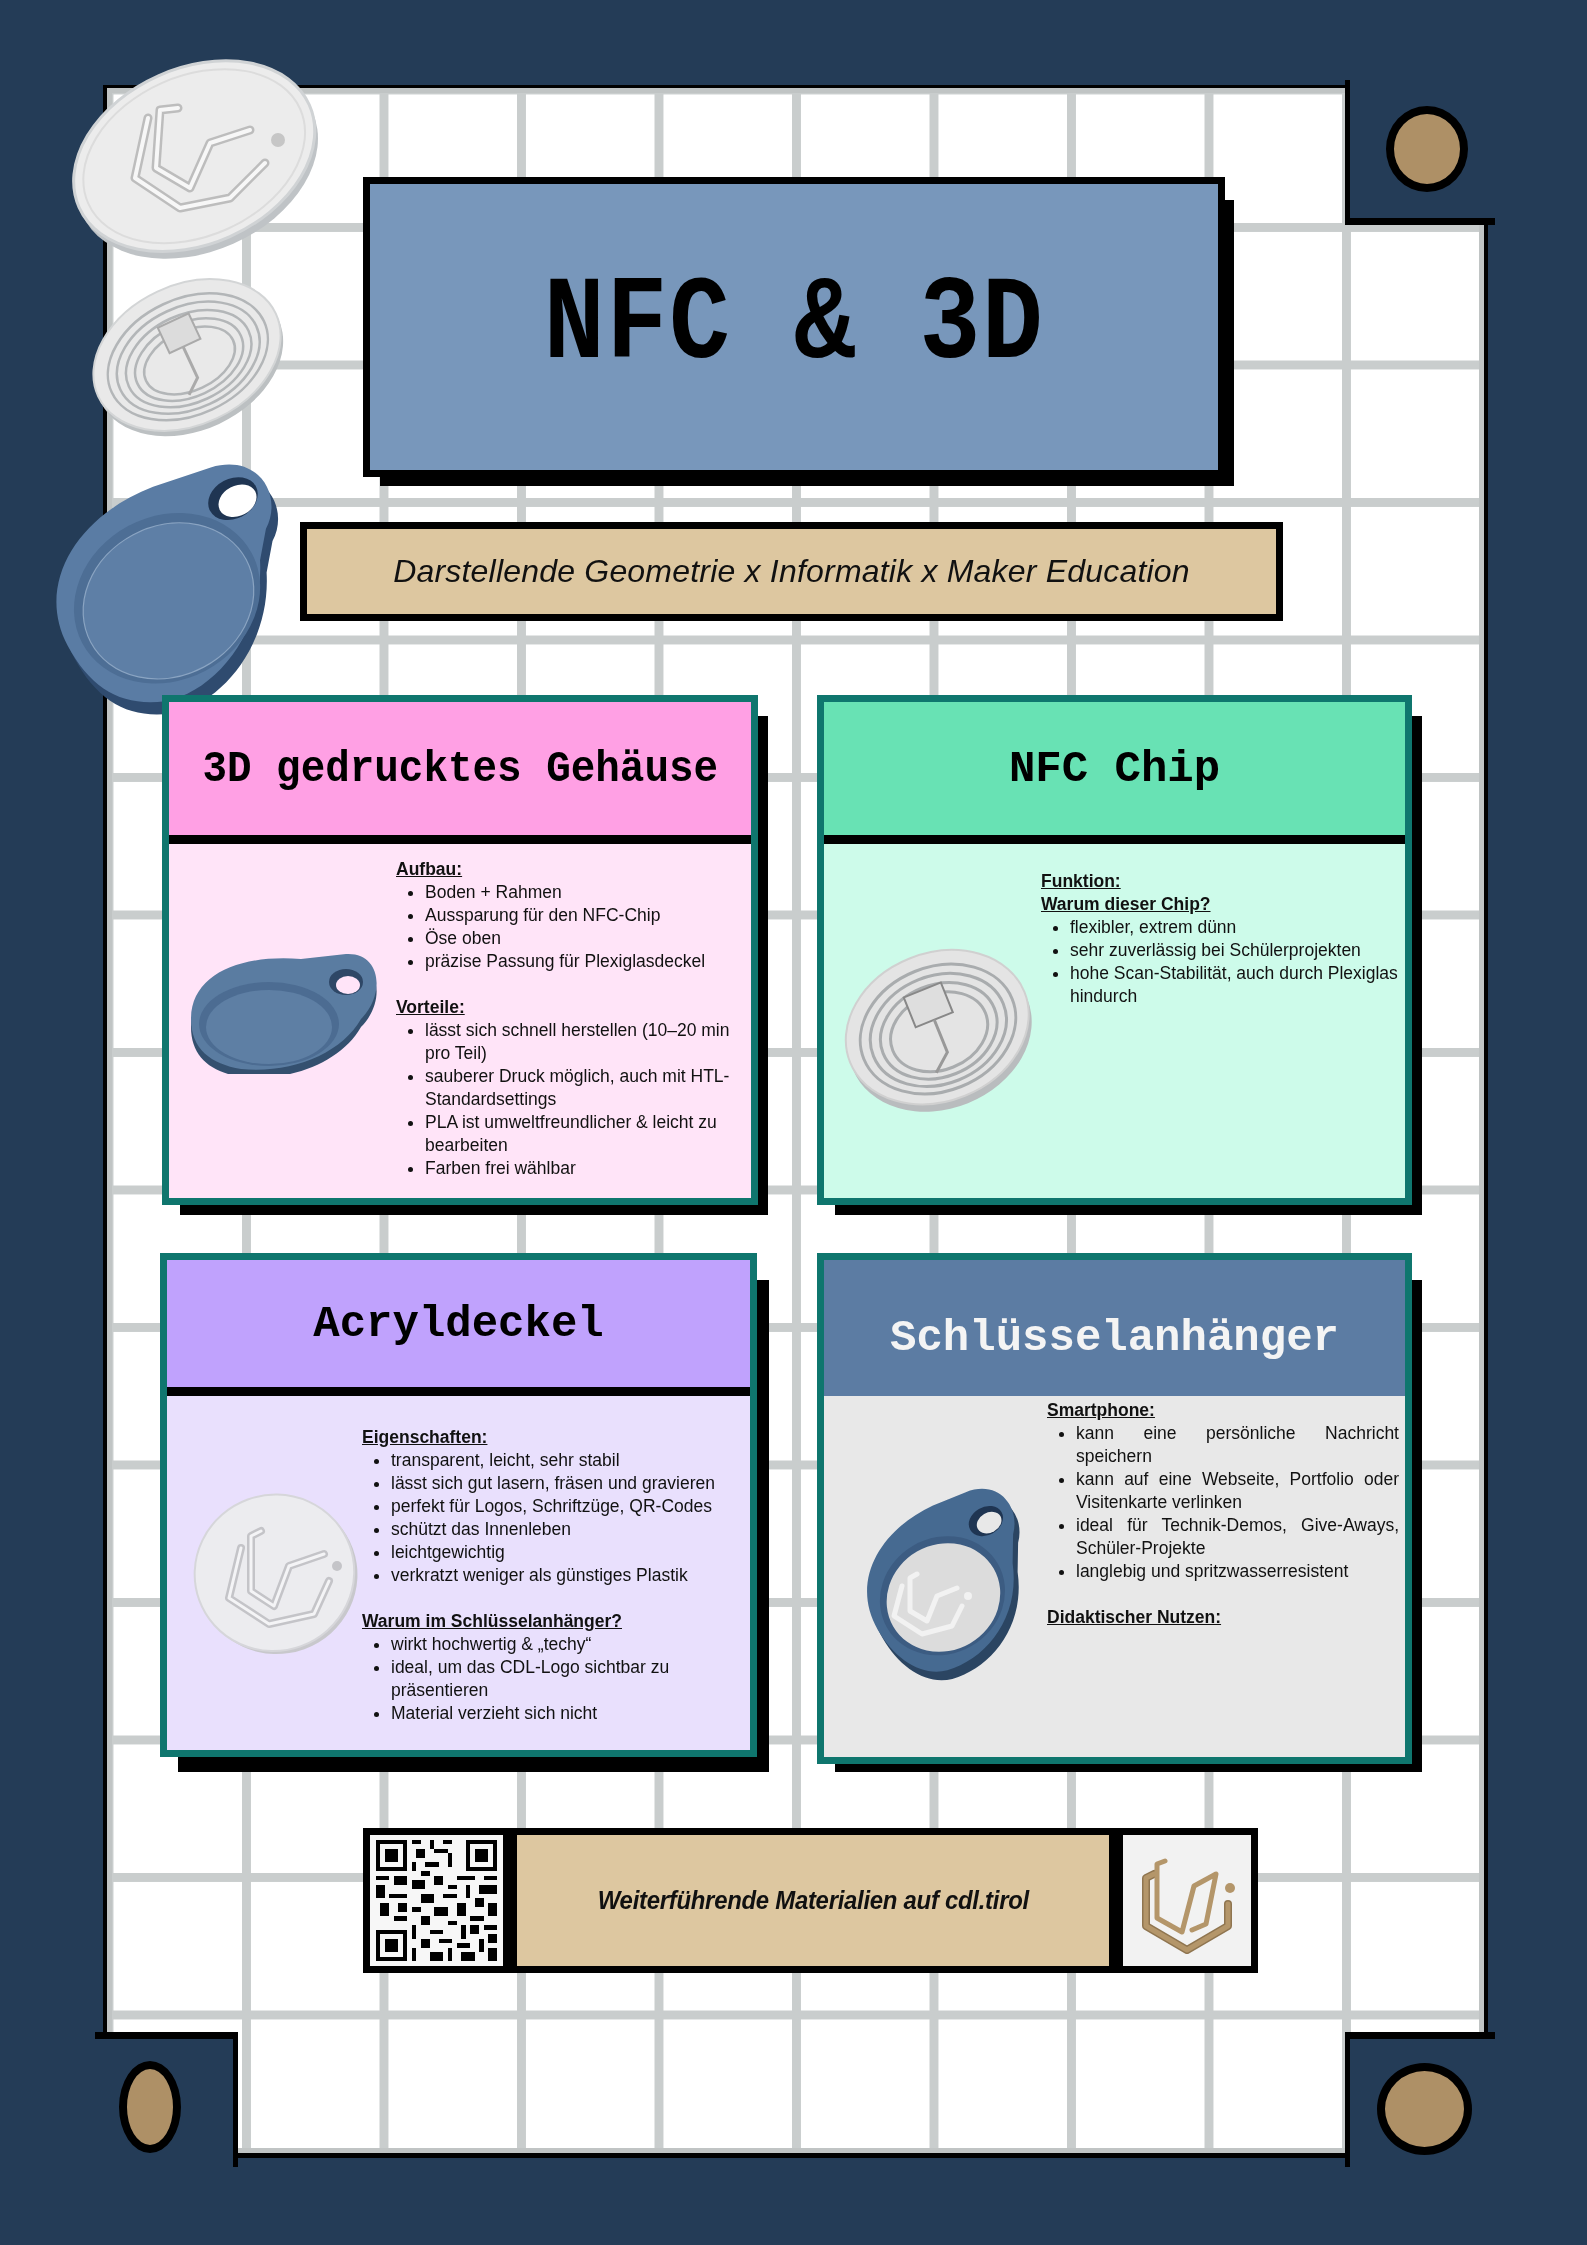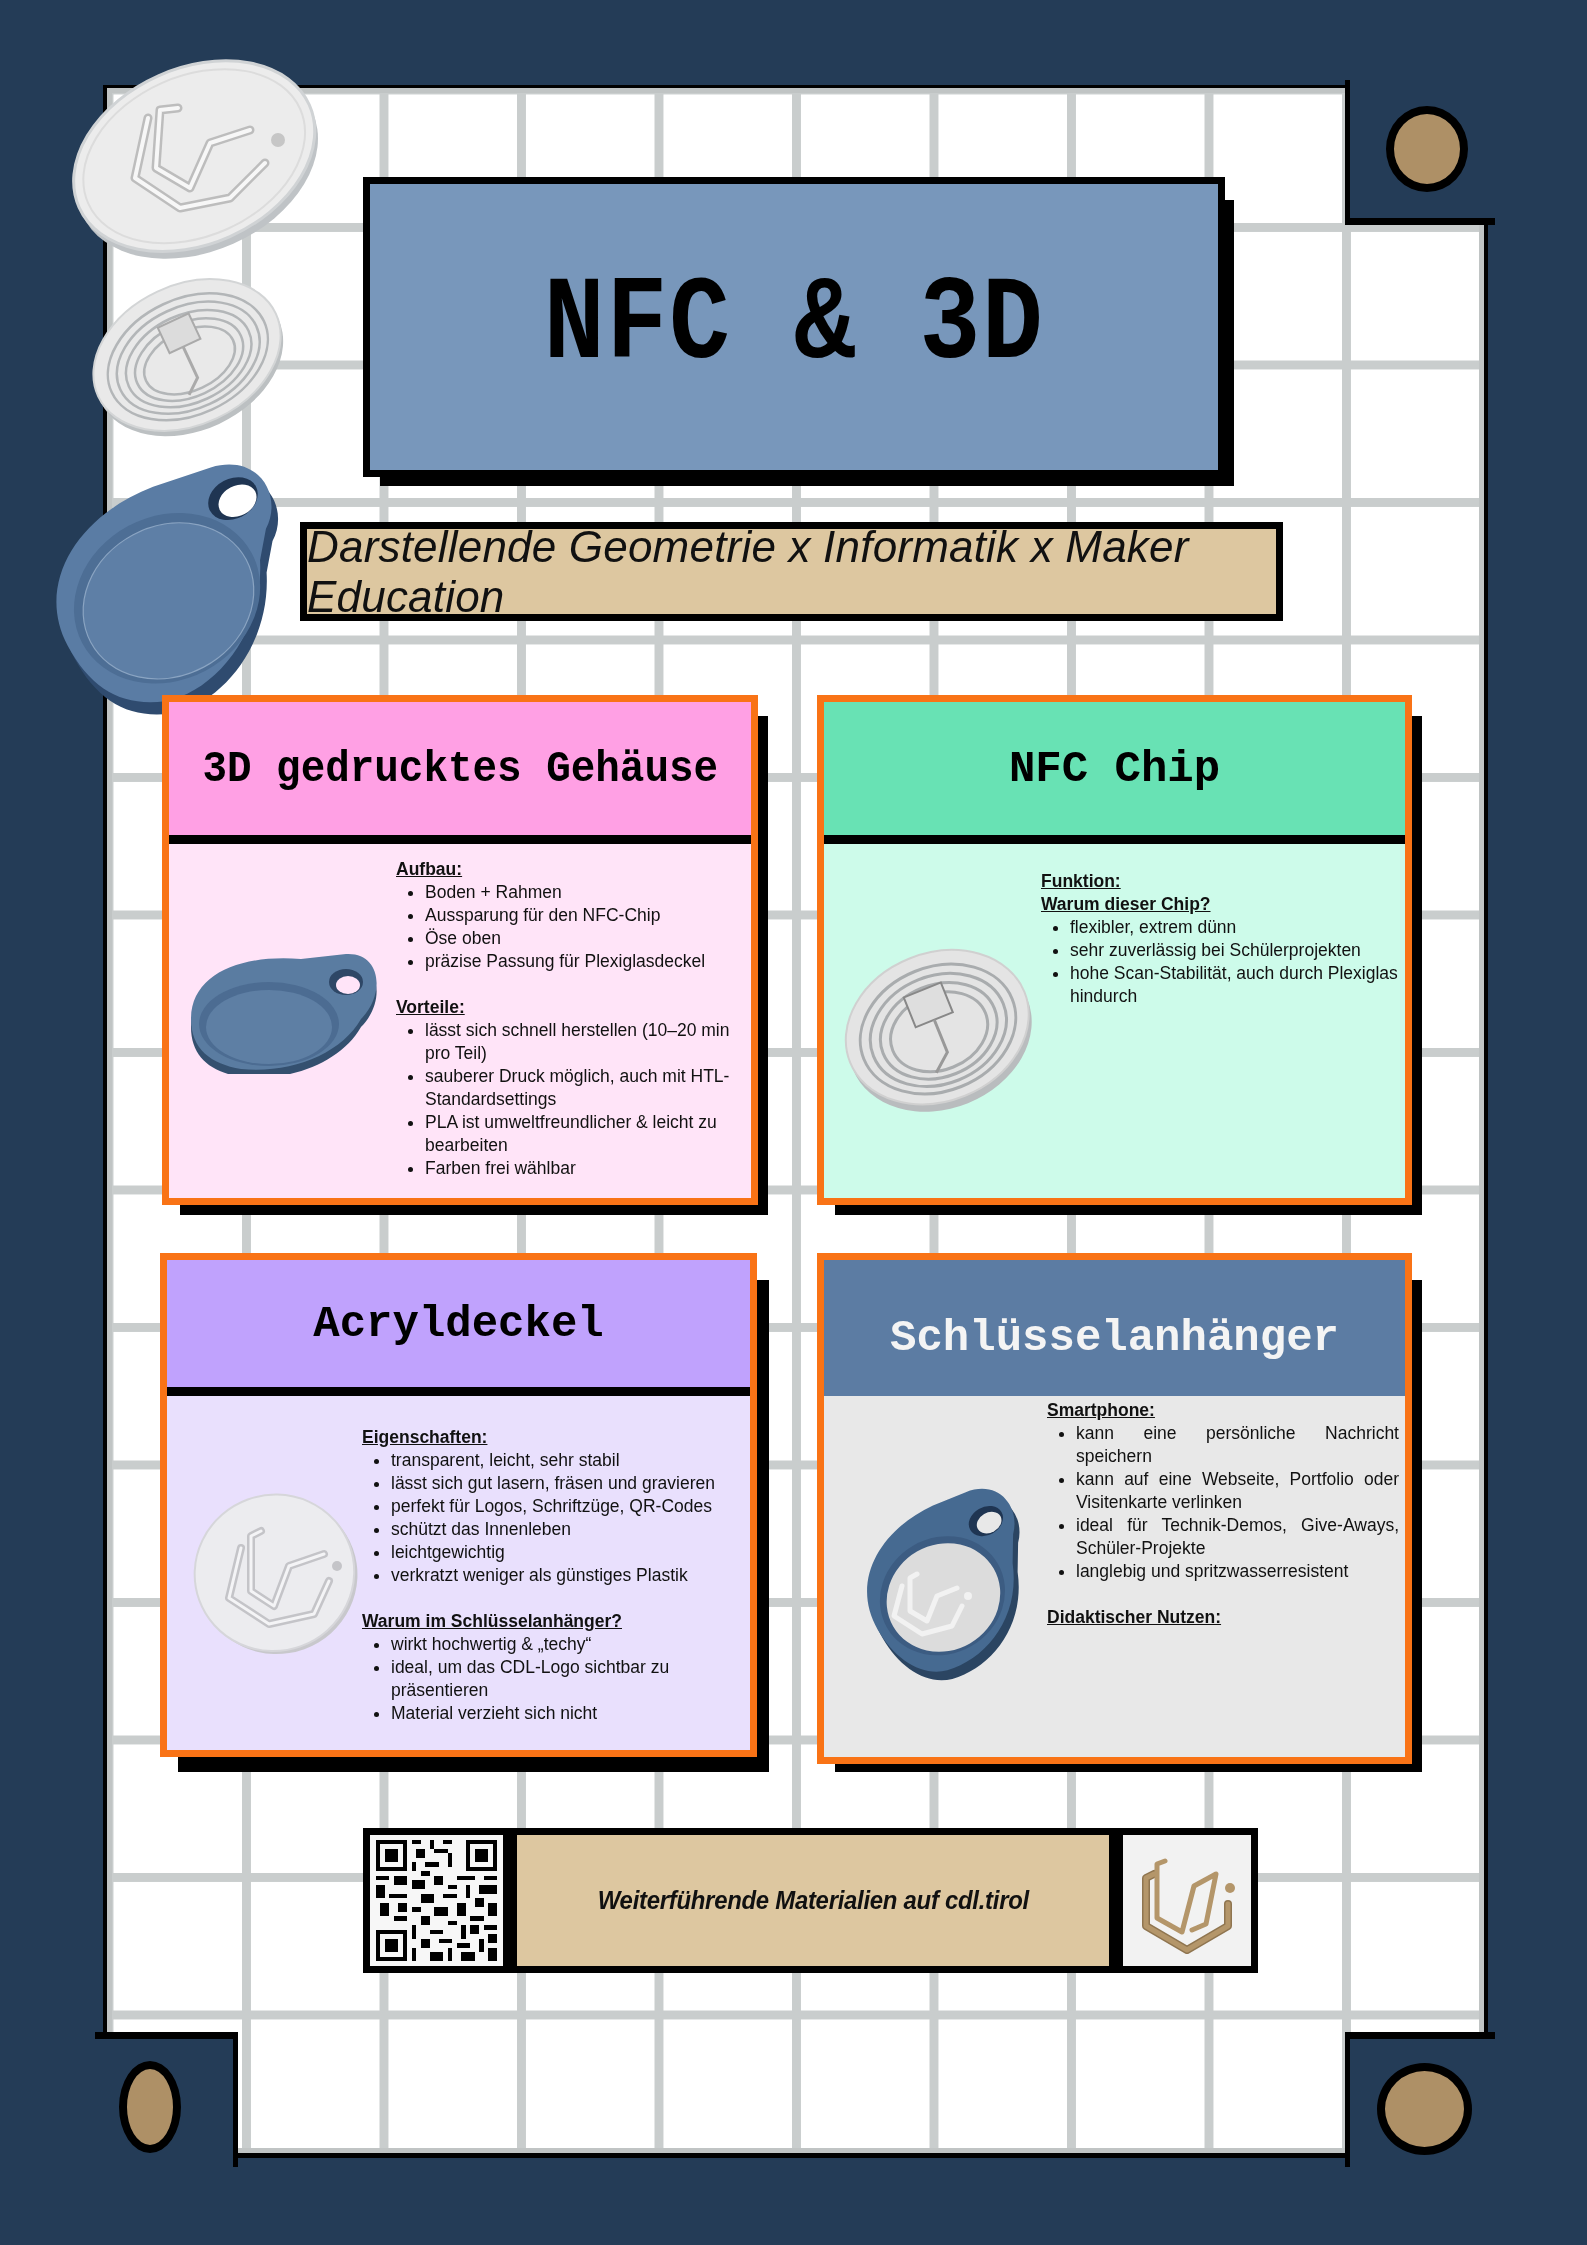--- a/index.html
+++ b/index.html
@@ -45,23 +45,23 @@
 
   .title-box { left:363px; top:177px; width:862px; height:300px; background:#7897bb;
     display:flex; align-items:center; justify-content:center; }
   .title-text {
     font-family:"Liberation Mono", monospace; font-weight:bold; font-size:118px;
     letter-spacing:2px; color:#000; transform:scaleX(0.86); white-space:pre;
     margin-top:-4px;
   }
   .subtitle-box { left:300px; top:522px; width:983px; height:99px; background:#ddc7a0;
     display:flex; align-items:center; justify-content:center; }
-  .subtitle-text { font-style:italic; font-size:44px; color:#111; letter-spacing:0.2px; }
-
-  .card { position:absolute; box-sizing:border-box; border:7px solid #f97316; background:#f97316; }
+  .subtitle-text { font-style:italic; font-size:32px; color:#111; letter-spacing:0.2px; }
+
+  .card { position:absolute; box-sizing:border-box; border:7px solid #0f766e; background:#f97316; }
   .card .head {
     position:absolute; left:0; right:0; top:0; box-sizing:border-box;
     display:flex; align-items:center; justify-content:center;
     border-bottom:9px solid #000;
   }
   .card .head span {
     font-family:"Liberation Mono", monospace; font-weight:bold; font-size:44px; color:#000;
     white-space:nowrap;
   }
   .card .body { position:absolute; left:0; right:0; bottom:0; }

